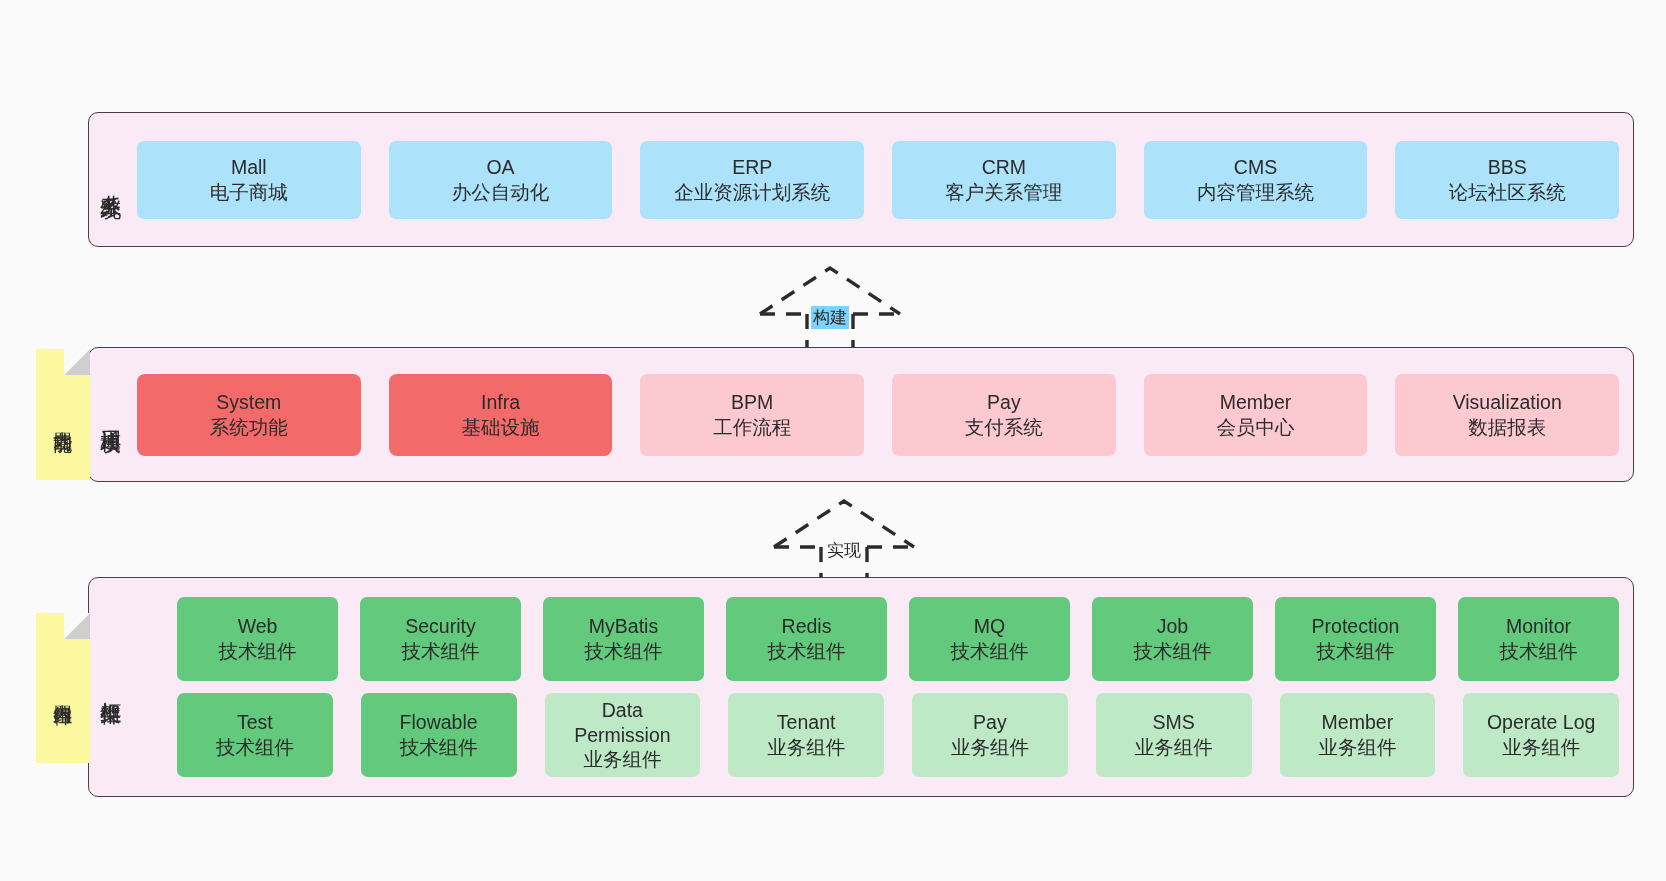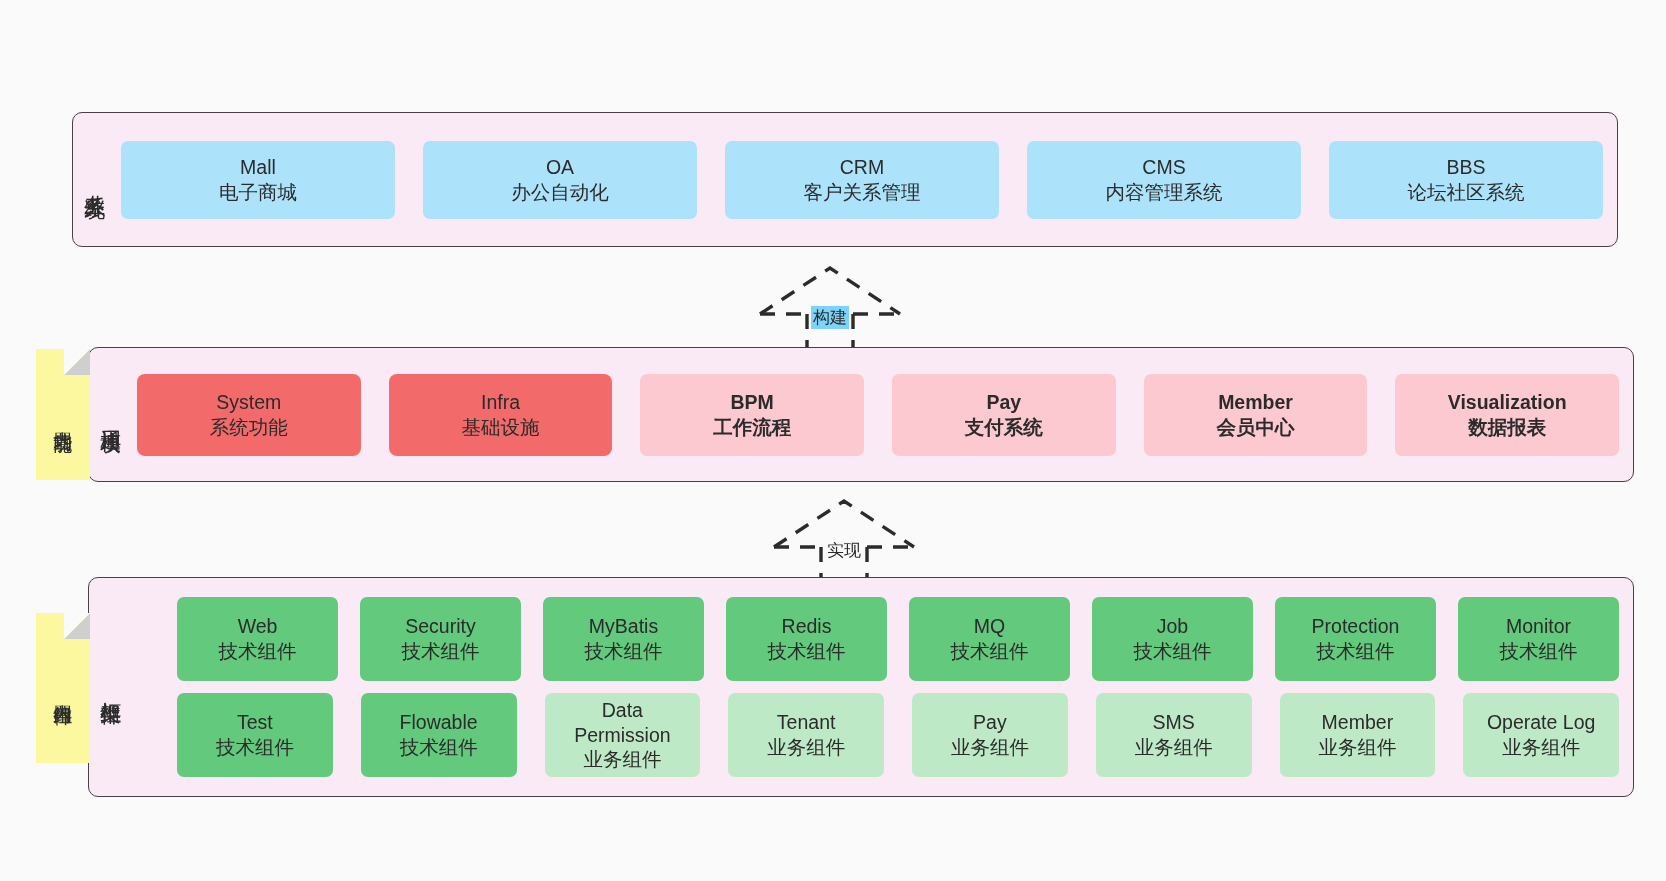--- a/index.html
+++ b/index.html
@@ -83,21 +83,21 @@
   .node .t1 { font-size: 19.5px; }
   .node .t2 { font-size: 19.5px; }
 
   .biz-row  { height: 78px; }
   .mod-row  { height: 82px; }
   .fw-row   { height: 84px; margin-left: 40px; }
 
   
   .c-blue       { background: #ace3fb; }
   .c-red        { background: #f26a6a; border-radius: 8px; }
-  .c-pink       { background: #fcc9d1; font-weight: bold; }
+  .c-pink       { background: #fcc9d1; }
   .c-green      { background: #63c97c; }
   .c-greenlight { background: #bee9c6; }
 
   
   .sticky {
     position: absolute;
     background: #fcf8a0;
     box-sizing: border-box;
     display: flex;
     align-items: center;
@@ -148,31 +148,35 @@
     background: transparent;
     white-space: nowrap;
     padding: 0 2px;
   }
 </style>
 </head>
 <body>
 
 <div class="canvas">
 
-  <div class="layer" style="left:72px; top:112px; width:1546px; height:135px;">
+  <div class="layer" style="left:88px; top:112px; width:1546px; height:135px;">
     <div class="layer-title">业务系统</div>
     <div class="layer-body">
       <div class="row biz-row">
         <div class="node c-blue">
           <span class="t1">Mall</span>
           <span class="t2">电子商城</span>
         </div>
         <div class="node c-blue">
           <span class="t1">OA</span>
           <span class="t2">办公自动化</span>
+        </div>
+        <div class="node c-blue">
+          <span class="t1">ERP</span>
+          <span class="t2">企业资源计划系统</span>
         </div>
         <div class="node c-blue">
           <span class="t1">CRM</span>
           <span class="t2">客户关系管理</span>
         </div>
         <div class="node c-blue">
           <span class="t1">CMS</span>
           <span class="t2">内容管理系统</span>
         </div>
         <div class="node c-blue">

